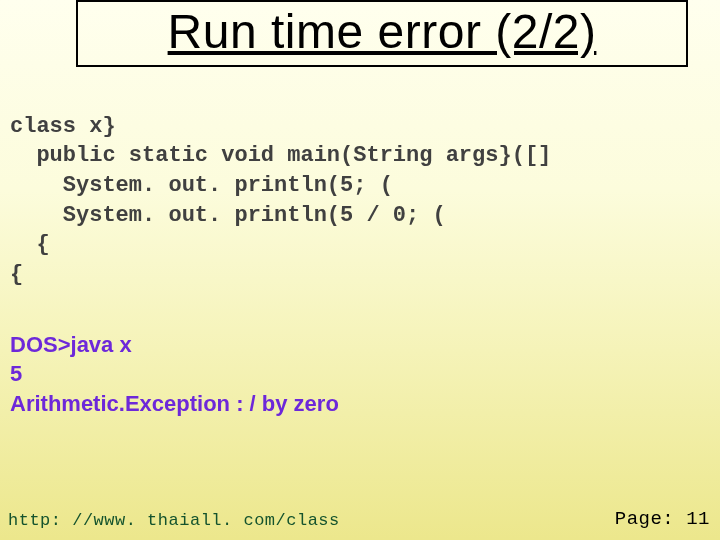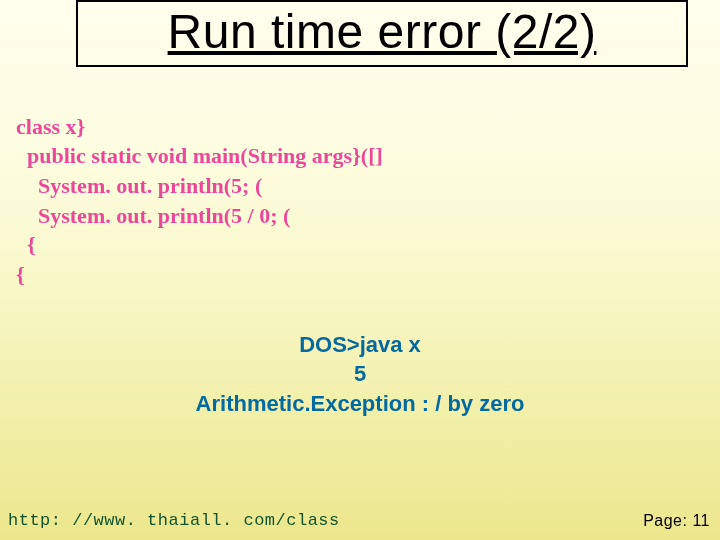--- a/index.html
+++ b/index.html
@@ -24,57 +24,56 @@
   .title-text {
     font-size: 48px;
     font-weight: 400;
     color: #000;
     text-decoration: underline;
     letter-spacing: 0.5px;
   }
   .code-block {
     position: absolute;
     top: 82px;
-    left: 16px;
+    left: 10px;
     right: 10px;
-    color: #ec4899;
-    font-family: Liberation Serif, serif;
+    color: #404040;
+    font-family: Liberation Mono, monospace;
     font-size: 22px;
     font-weight: 700;
     line-height: 1.35;
     white-space: pre;
   }
   .output-block {
     position: absolute;
     top: 300px;
     left: 10px;
     right: 10px;
-    color: #0369a1;
+    color: #6d28d9;
     font-family: Arial, Helvetica, sans-serif;
     font-size: 22px;
     font-weight: 700;
     line-height: 1.35;
     white-space: pre;
-    text-align: center;
   }
   .footer-url {
     position: absolute;
     bottom: 10px;
     left: 8px;
     font-family: "Courier New", Courier, monospace;
     font-size: 17px;
     color: #14532d;
     letter-spacing: 0.5px;
   }
   .footer-page {
     position: absolute;
     bottom: 10px;
     right: 10px;
-    font-family: Liberation Sans, sans-serif;
-    font-size: 16px;
+    font-family: Liberation Mono, monospace;
+    font-size: 19px;
     color: #000;
     letter-spacing: 0.5px;
   }
 </style>
 </head>
 <body>
 
 <div class="title-box">
   <span class="title-text">Run time error (2/2)</span>
 </div>

